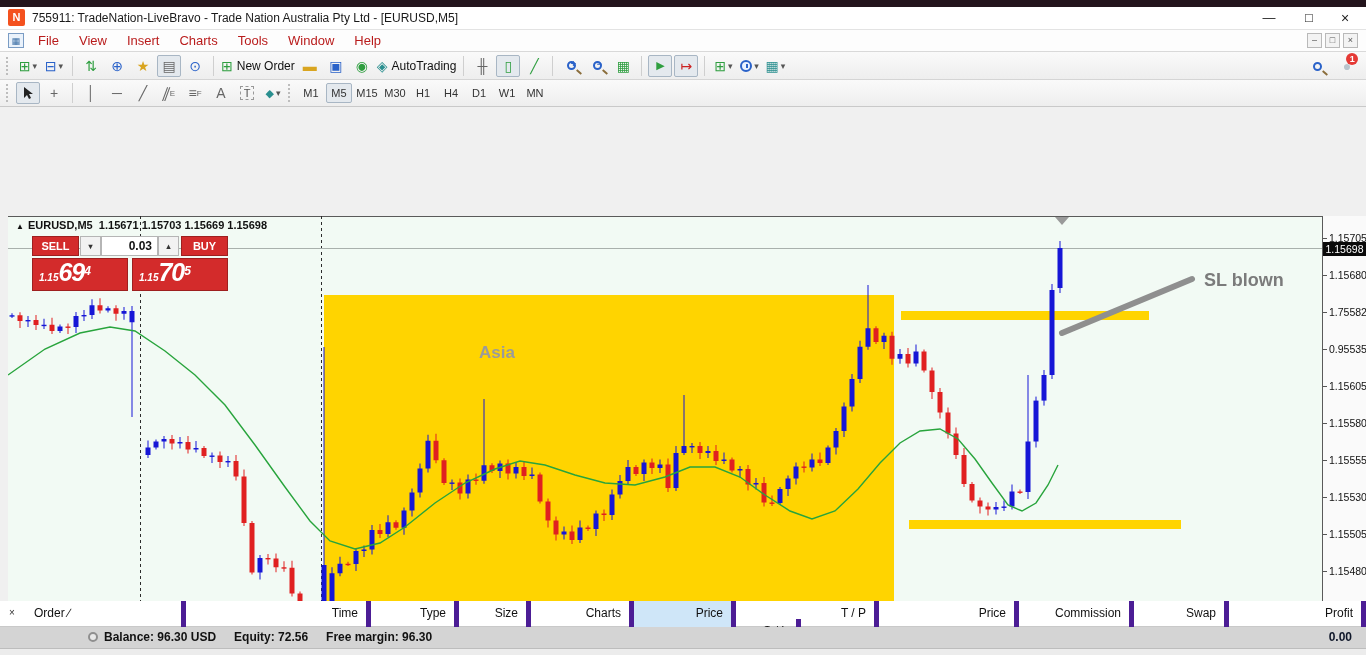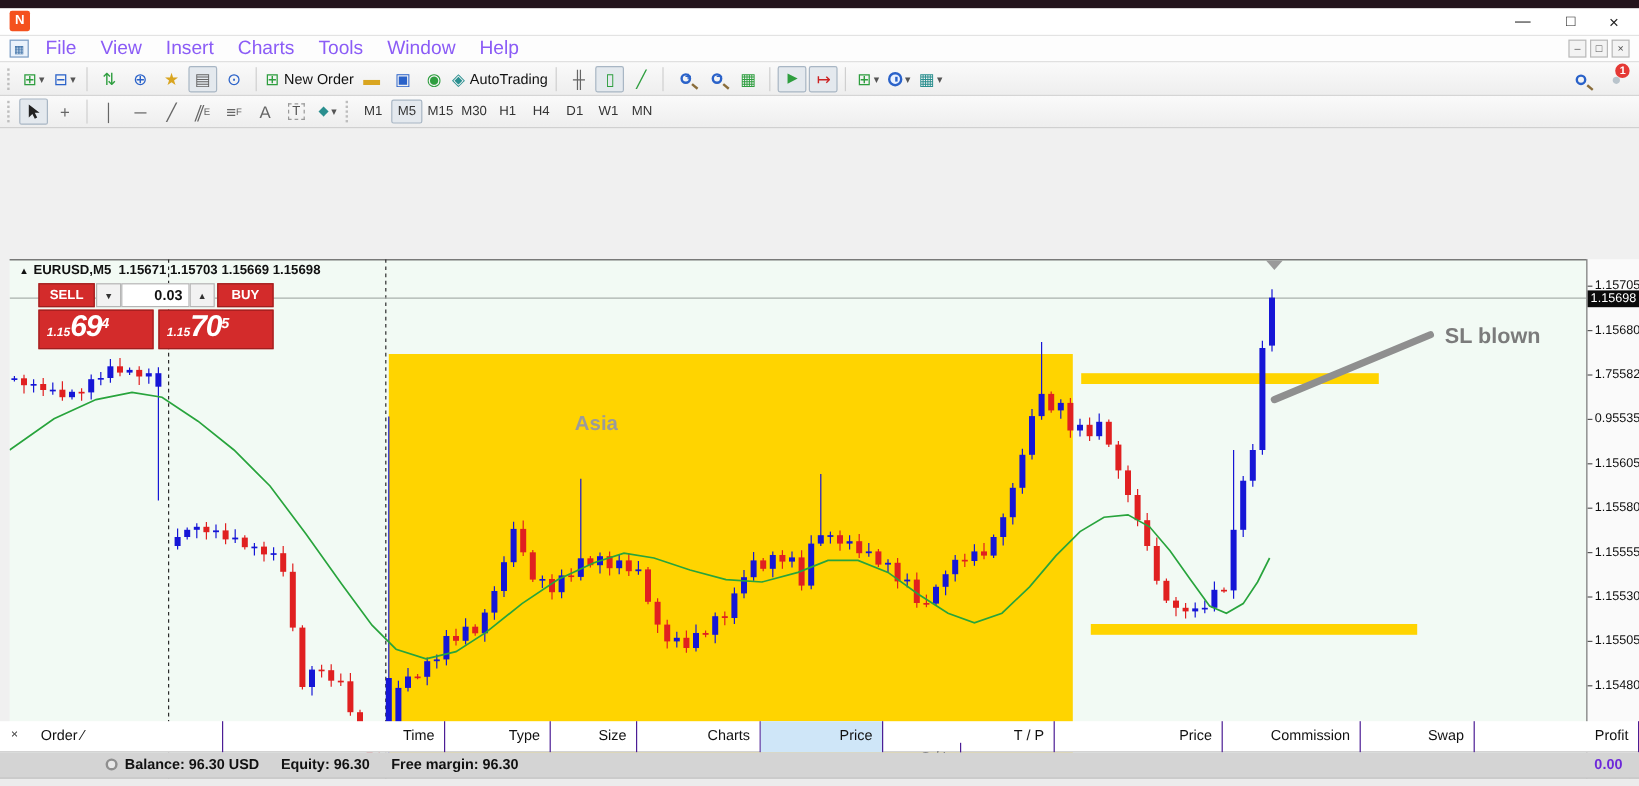--- a/index.html
+++ b/index.html
@@ -13,21 +13,21 @@
   
   #titlebar { left:0; top:7px; width:1366px; height:23px; background:#ffffff; border-bottom:1px solid #e3e3e3; }
   #app-logo { left:8px; top:2px; width:17px; height:17px; background:#f4511e; border-radius:2px; color:#fff; font-size:11px; font-weight:bold; text-align:center; line-height:17px; }
   #title-text { left:32px; top:4px; font-size:12px; color:#1a1a1a; white-space:nowrap; }
   .win-btn { top:0px; width:34px; height:22px; text-align:center; line-height:22px; font-size:13px; color:#222; }
   #btn-min { right:80px; } #btn-max { right:40px; } #btn-close { right:4px; font-size:14px; }
 
   
   #menubar { left:0; top:30px; width:1366px; height:22px; background:#fdfdfd; border-bottom:1px solid #d9d9d9; }
   #menu-icon { left:8px; top:3px; width:16px; height:15px; border:1px solid #7a9cc4; background:#eaf2fb; font-size:9px; color:#3a6ea5; text-align:center; line-height:14px; }
-  .menu-item { display:inline-block; padding:0 10px; font-size:16px; color:#8b5cf6; line-height:21px; }
+  .menu-item { display:inline-block; padding:0 10px; font-size:13px; color:#b91c1c; line-height:21px; }
   #menu-items { position:absolute; left:28px; top:0; }
   .mdi-btn { top:3px; width:15px; height:15px; border:1px solid #b9b9b9; background:#f3f3f3; font-size:9px; color:#555; text-align:center; line-height:13px; }
   #mdi-min { right:44px; } #mdi-restore { right:26px; } #mdi-close { right:8px; }
 
   
   #toolbar1 { left:0; top:52px; width:1366px; height:28px; background:linear-gradient(#fafafa,#eeeeee); border-bottom:1px solid #d5d5d5; }
   #toolbar2 { left:0; top:80px; width:1366px; height:27px; background:linear-gradient(#fafafa,#eeeeee); border-bottom:1px solid #c9c9c9; }
   .tb { display:flex; align-items:center; height:100%; padding-left:4px; }
   .handle { width:5px; height:18px; border-left:2px dotted #bdbdbd; margin:0 4px 0 2px; }
   .sep { width:1px; height:20px; background:#cfcfcf; margin:0 5px; }
@@ -72,37 +72,38 @@
   #sell-px { left:0; } #buy-px { left:100px; width:96px; }
   .px-inner { position:absolute; bottom:3px; left:6px; white-space:nowrap; color:#fff; }
   .px-small { font-size:10px; vertical-align:baseline; }
   .px-big { font-size:25px; letter-spacing:-1px; }
   .px-sup { font-size:12px; vertical-align:super; }
 
   
   #toolbox-head { left:0; top:601px; width:1366px; height:26px; background:#ffffff; border-bottom:1px solid #c9c9c9; }
   #tb-close { position:absolute; left:4px; top:4px; width:16px; height:16px; font-size:10px; color:#333; text-align:center; line-height:16px; }
   #cols { position:absolute; left:26px; top:0; height:26px; display:flex; }
-  .col { height:26px; border-right:1px solid #4c1d95; font-size:12px; color:#111; line-height:25px; padding:0 8px; white-space:nowrap; overflow:hidden; }
+  .col { height:26px; border-right:5px solid #4c1d95; font-size:12px; color:#111; line-height:25px; padding:0 8px; white-space:nowrap; overflow:hidden; }
   .col.right { text-align:right; }
   .col.hl { background:#cfe6f8; }
   #balance-row { left:0; top:627px; width:1366px; height:22px; background:#d4d4d4; border-bottom:1px solid #bdbdbd; }
   #bal-dot { position:absolute; left:88px; top:5px; width:10px; height:10px; border:2px solid #8f8f8f; border-radius:50%; background:#e8e8e8; }
   #bal-items { position:absolute; left:104px; top:3px; font-size:12px; font-weight:bold; color:#111; }
   #bal-items span { margin-right:18px; }
-  #profit-val { position:absolute; right:14px; top:3px; font-size:12px; font-weight:bold; color:#6d28d9; }
+  #profit-val { position:absolute; right:14px; top:3px; font-size:12px; font-weight:bold; color:#0f172a; }
   #bottom-strip { left:0; top:649px; width:1366px; height:6px; background:#ececec; }
 </style>
 </head>
 <body>
 
 <div id="top-strip" class="abs"></div>
 
 <div id="titlebar" class="abs">
   <div id="app-logo" class="abs">N</div>
+  <div id="title-text" class="abs">755911: TradeNation-LiveBravo - Trade Nation Australia Pty Ltd - [EURUSD,M5]</div>
   <div id="btn-min" class="win-btn abs">—</div>
   <div id="btn-max" class="win-btn abs">□</div>
   <div id="btn-close" class="win-btn abs">×</div>
 </div>
 
 <div id="menubar" class="abs">
   <div id="menu-icon" class="abs">▦</div>
   <div id="menu-items"><span class="menu-item">File</span><span class="menu-item">View</span><span class="menu-item">Insert</span><span class="menu-item">Charts</span><span class="menu-item">Tools</span><span class="menu-item">Window</span><span class="menu-item">Help</span></div>
   <div id="mdi-min" class="mdi-btn abs">–</div>
   <div id="mdi-restore" class="mdi-btn abs">□</div>
@@ -600,16 +601,16 @@
       <div class="col right" style="width: 65px; margin-top: 18px;">S / L</div>
       <div class="col right" style="width: 78px;">T / P</div>
       <div class="col right" style="width: 140px;">Price</div>
       <div class="col right" style="width: 115px;">Commission</div>
       <div class="col right" style="width: 95px;">Swap</div>
       <div class="col right" style="width: 137px;">Profit</div>
     </div>
 </div>
 <div id="balance-row" class="abs">
   <span id="bal-dot"></span>
-  <span id="bal-items"><span>Balance: 96.30 USD</span><span>Equity: 96.30</span><span>Free margin: 96.30</span></span>
+  <span id="bal-items"><span>Balance: 96.30 USD</span><span>Equity: 72.56</span><span>Free margin: 96.30</span></span>
   <span id="profit-val">0.00</span>
 </div>
 <div id="bottom-strip" class="abs"></div>
 
 </body></html>

